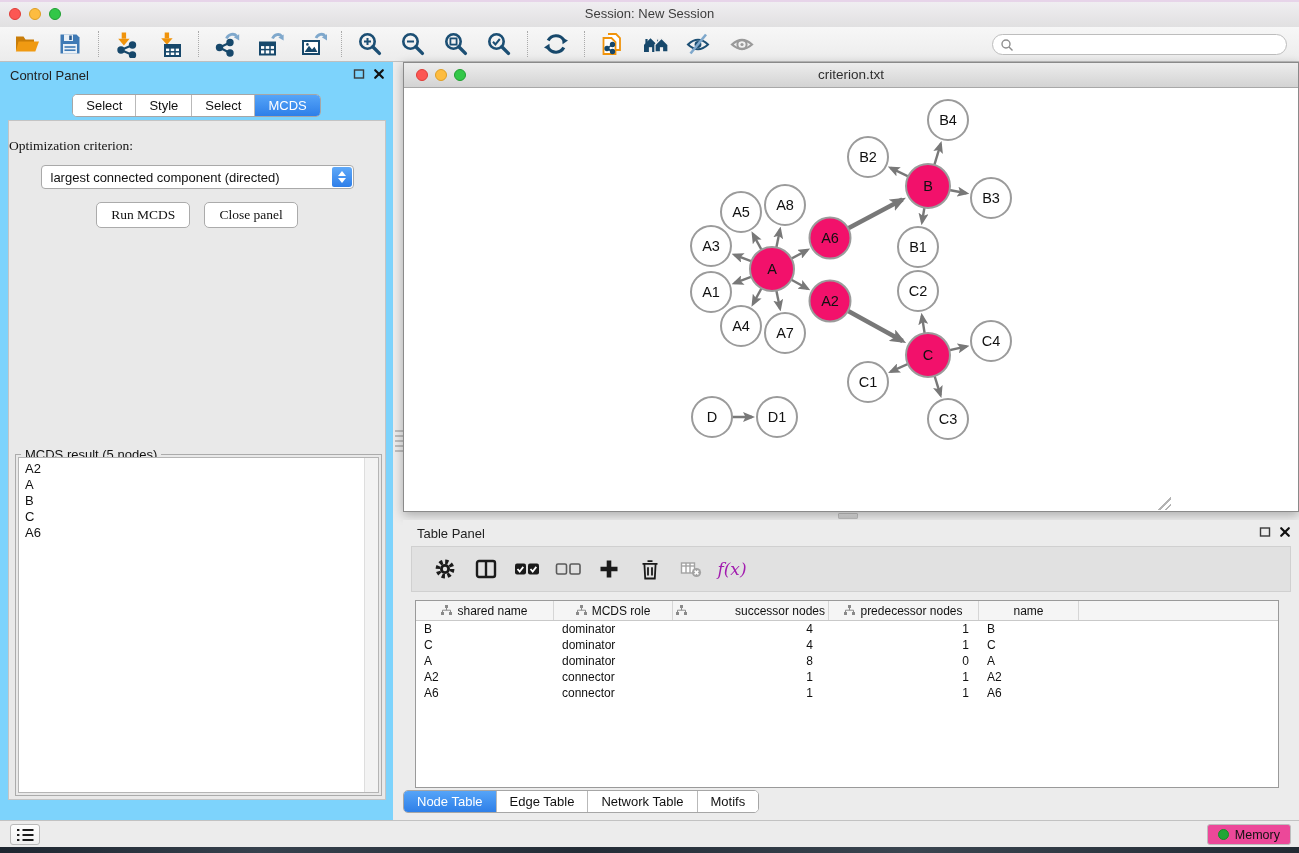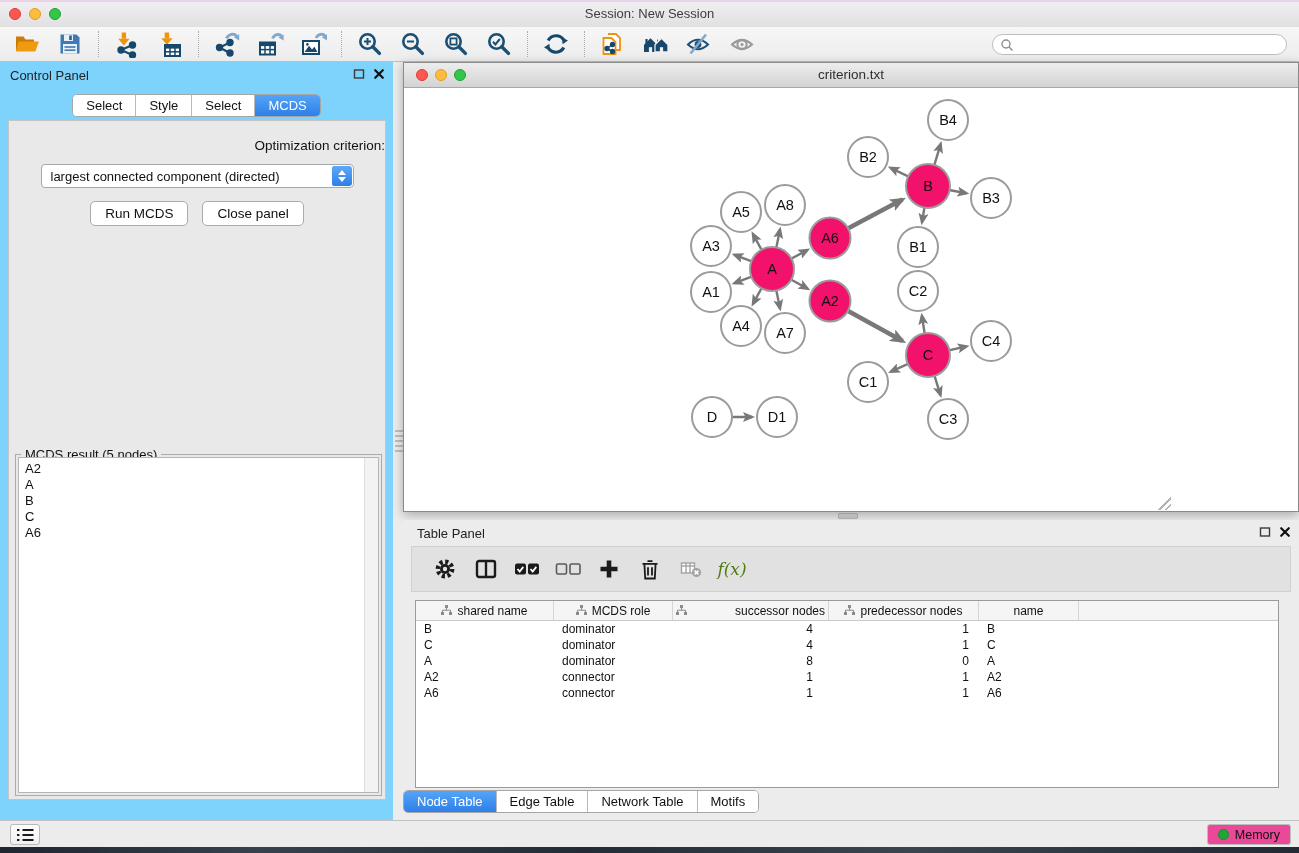--- a/index.html
+++ b/index.html
@@ -33,31 +33,31 @@
   .control-panel { position:absolute; left:0; top:62px; width:393px; height:758px; background:#7dd3fc; }
   .panel-head { position:relative; height:26px; }
   .panel-head .ph-title { position:absolute; left:10px; top:6px; font-size:13px; color:#222; }
   .ph-icons { position:absolute; right:8px; top:6px; display:flex; gap:8px; align-items:center; }
   .cp-tabs-row { position:absolute; left:0; right:0; top:32px; display:flex; justify-content:center; }
   .seg-tabs { display:inline-flex; border:1px solid #a6a6a6; border-radius:5px; overflow:hidden; background:#fff; }
   .seg-tabs .seg { padding:3px 13px; font-size:13px; color:#111; border-left:1px solid #b9b9b9; cursor:default; background:#fff; }
   .seg-tabs .seg:first-child { border-left:none; }
   .seg-tabs .seg.active { background:linear-gradient(#55a4f8,#2e7fe8); color:#fff; }
   .cp-body { position:absolute; left:8px; right:7px; top:58px; bottom:20px; border:1px solid #c4c4c4; background:#e9e9e9; }
-  .opt-label { text-align:right; margin-top:17px; font-size:13.5px; color:#111; }
+  .opt-label { text-align:left; margin-top:17px; font-size:13.5px; color:#111;font-family:Liberation Serif, serif; }
   .dropdown { position:relative; width:313px; height:24px; margin:11px auto 0; background:#fff; border:1px solid #a9a9a9; border-radius:4px; }
   .dropdown .dd-text { position:absolute; left:9px; top:4px; font-size:13px; color:#111; white-space:nowrap; }
   .dd-stepper { position:absolute; right:1px; top:1px; bottom:1px; width:20px; border-radius:2px 3px 3px 2px;
     background:linear-gradient(#5fa9f8,#2d7ee9); }
   .dd-stepper .up, .dd-stepper .dn { position:absolute; left:50%; transform:translateX(-50%); width:0; height:0; }
   .dd-stepper .up { top:4px; border-left:4px solid transparent; border-right:4px solid transparent; border-bottom:5px solid #fff; }
   .dd-stepper .dn { bottom:4px; border-left:4px solid transparent; border-right:4px solid transparent; border-top:5px solid #fff; }
   .btn-row { display:flex; justify-content:center; gap:14px; margin-top:13px; }
   .pbtn { background:#fff; border:1px solid #ababab; border-radius:5px; padding:4px 14px; font-size:13.5px; color:#111;
-    font-family:Liberation Sans, sans-serif; }
+    font-family:Liberation Serif, serif; }
   .result-box { position:absolute; left:6px; right:3px; top:333px; bottom:3px; border:1px solid #ababab; }
   .result-legend { position:absolute; left:5px; top:-8px; background:#e9e9e9; padding:0 4px; font-size:13px; color:#111; }
   .result-list { position:absolute; left:2px; right:2px; top:2px; bottom:2px; background:#fff; border:1px solid #b5b5b5; overflow:hidden; }
   .result-list .item { padding:0 6px; height:16px; line-height:16px; font-size:13px; color:#111; }
   .result-list .item:first-child { margin-top:3px; }
   .result-scroll { position:absolute; right:0; top:0; bottom:0; width:14px; background:#f3f3f3; border-left:1px solid #dedede; }
 
   
   .grip-v { position:absolute; left:395px; top:430px; width:8px; height:22px;
     background:repeating-linear-gradient(180deg,#bdbdbd 0 2px,#ececec 2px 5px); }
@@ -72,21 +72,21 @@
   .nw-lights { position:absolute; left:12px; top:6px; display:flex; gap:7px; }
   .nw-canvas { position:relative; width:768px; height:423px; background:#fff; overflow:hidden; }
   .resize-grip { position:absolute; right:1px; bottom:1px; width:15px; height:15px;
     background:repeating-linear-gradient(135deg,transparent 0 3px,#b3b3b3 3px 4.5px); clip-path:polygon(100% 0,100% 100%,0 100%); }
 
   
   .table-panel { position:absolute; left:403px; top:520px; width:896px; height:295px; background:#ececec; }
   .tp-toolbar { position:absolute; left:8px; right:8px; top:26px; height:46px; background:#e1e1e1; border:1px solid #d0d0d0;
     display:flex; align-items:center; gap:15px; padding-left:20px; }
   .tp-toolbar .tbtn { width:26px; }
-  .fx { font-family:"DejaVu Serif", serif; font-style:italic; font-size:17px; color:#4d7c0f; }
+  .fx { font-family:"DejaVu Serif", serif; font-style:italic; font-size:17px; color:#a21caf; }
   .data-table { position:absolute; left:12px; right:20px; top:80px; height:188px; background:#fff; border:1px solid #9a9a9a; overflow:hidden; }
   .thead { display:flex; height:20px; background:#f5f5f5; border-bottom:1px solid #c9c9c9; }
   .th { display:flex; align-items:center; justify-content:center; gap:5px; font-size:12px; color:#111; border-right:1px solid #d6d6d6; }
   .th:last-child { border-right:none; }
   .trow { display:flex; height:16px; line-height:16px; font-size:12px; color:#111; }
   .td { padding:0 8px; white-space:nowrap; overflow:hidden; }
   .col0 { width:138px; } .col1 { width:119px; } .col2 { width:156px;gap:48px; } .col3 { width:150px;text-align:center; } .col4 { width:100px; } .col5 { flex:1; }
   .td.num2 { text-align:right; padding-right:16px; }
   .td.num3 { text-align:right; padding-right:10px; }
   .tp-tabs-row { position:absolute; left:0; right:0; top:270px; display:flex; }

